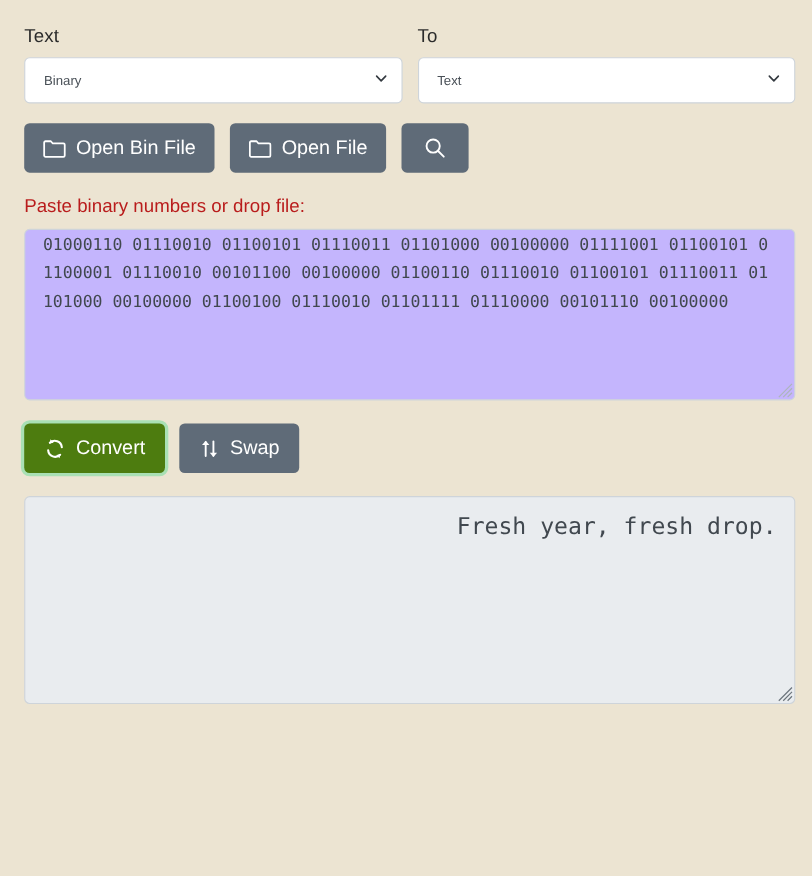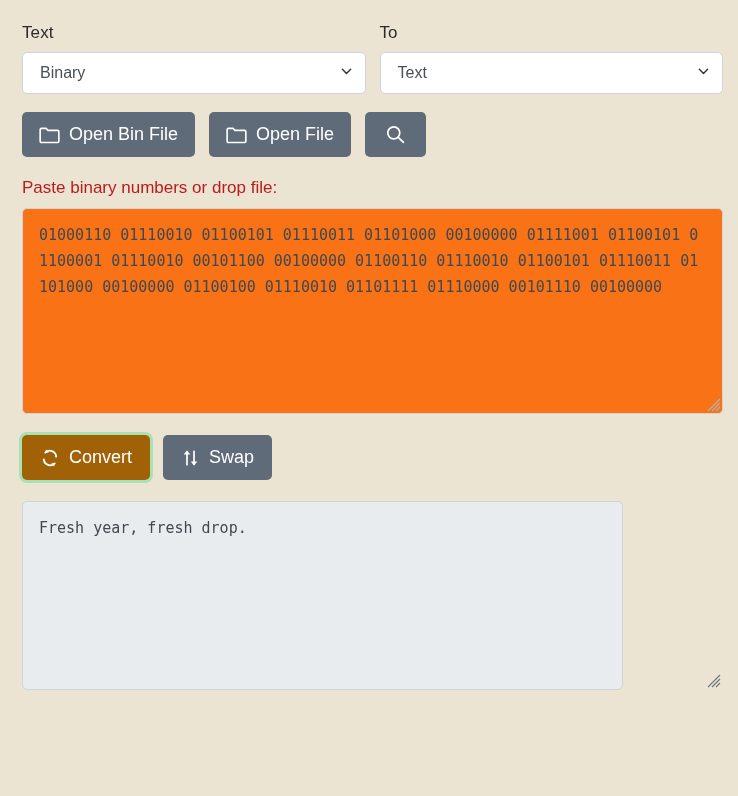--- a/index.html
+++ b/index.html
@@ -38,21 +38,21 @@
 
   .select-box {
     position: relative;
     height: 42px;
     background: #ffffff;
     border: 1px solid #ced4da;
     border-radius: 5px;
     display: flex;
     align-items: center;
     padding: 0 34px 0 17px;
-    font-size: 16px;
+    font-size: 12px;
     color: #495057;
     cursor: pointer;
     overflow: hidden;
     white-space: nowrap;
   }
   .chev {
     position: absolute;
     right: 13px;
     top: 50%;
     width: 11px;
@@ -94,49 +94,50 @@
     font-size: 17px;
     line-height: 22px;
     color: #b91c1c;
     margin-bottom: 9px;
   }
 
   
   .ta-wrap { position: relative; width: 701px; }
   .ta-input {
     width: 701px;
-    height: 206px;
-    background: #f97316;
-    border: 1px solid #ced4da;
-    border-radius: 5px;
-    padding: 13px 16px 0 16px;
+    height: 156px;
+    background: #c4b5fd;
+    border: 1px solid #ced4da;
+    border-radius: 5px;
+    padding: 0 16px 0 16px;
     font-family: "DejaVu Sans Mono", "Liberation Mono", monospace;
     font-size: 15px;
     line-height: 26px;
     color: #41484f;
     white-space: pre-wrap;
     word-break: break-all;
     overflow: hidden;
     cursor: text;
   }
   .ta-output {
-    width: 601px;
+    width: 701px;
     height: 189px;
     background: #e9ecef;
     border: 1px solid #ced4da;
     border-radius: 5px;
     padding: 13px 16px 0 16px;
     font-family: "DejaVu Sans Mono", "Liberation Mono", monospace;
-    font-size: 15px;
+    font-size: 21px;
     line-height: 26px;
     color: #41484f;
     white-space: pre-wrap;
     word-break: break-word;
     overflow: hidden;
     cursor: text;
+    text-align: right;
   }
   .grip {
     position: absolute;
     right: 2px;
     bottom: 2px;
     width: 14px;
     height: 14px;
     pointer-events: none;
   }
 
@@ -158,21 +159,21 @@
   }
 
   
   .action-row {
     display: flex;
     gap: 13px;
     margin-top: 21px;
     margin-bottom: 21px;
   }
   .btn-convert {
-    background: #a16207;
+    background: #4d7c0f;
     box-shadow: 0 0 0 3px #a9e0b4;
   }
   .btn-action {
     height: 45px;
     padding: 0 18px;
     font-size: 18px;
   }
 </style>
 </head>
 <body>

